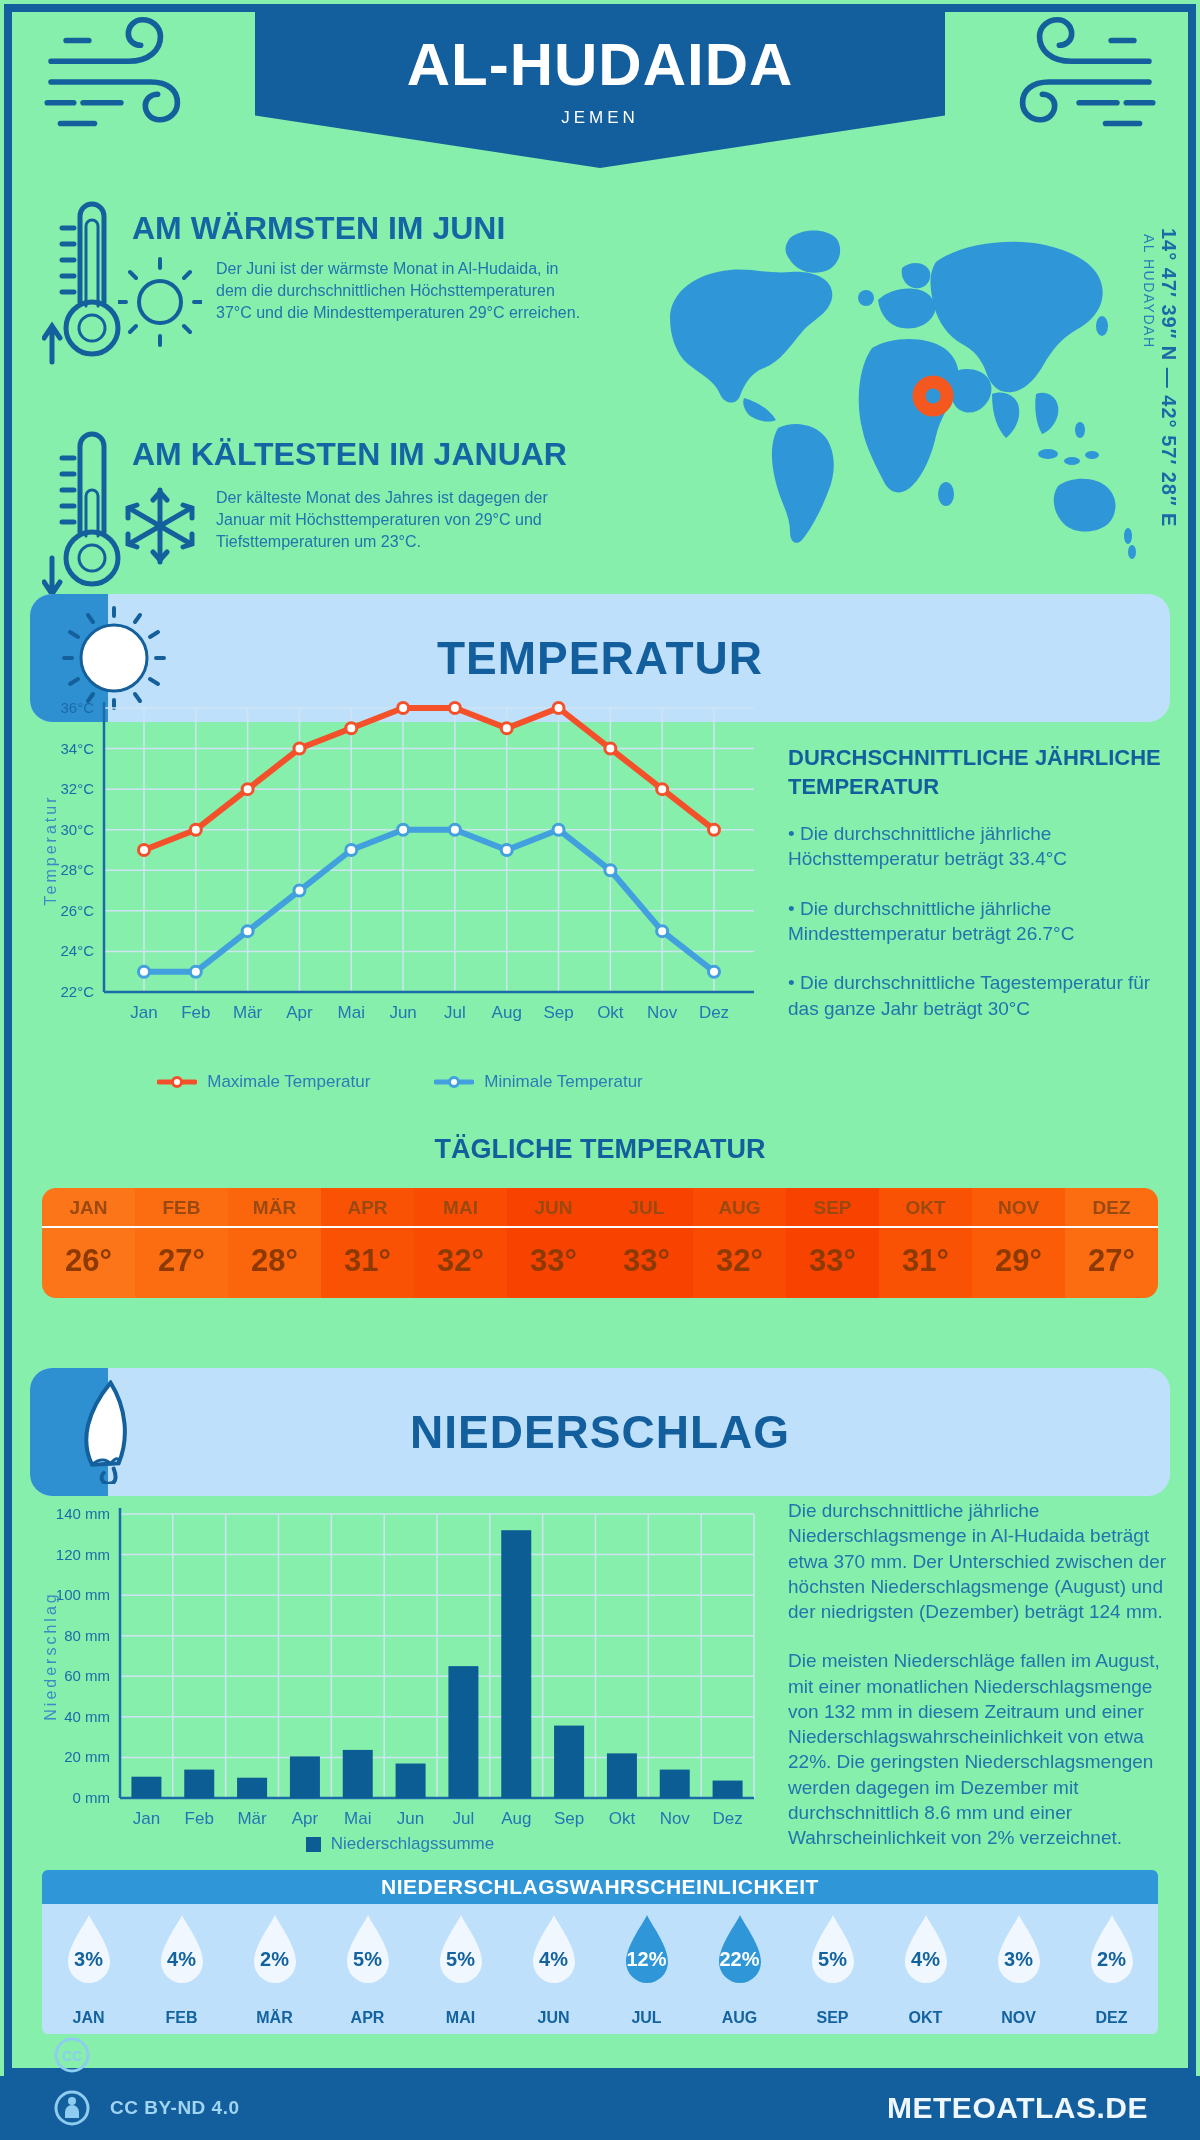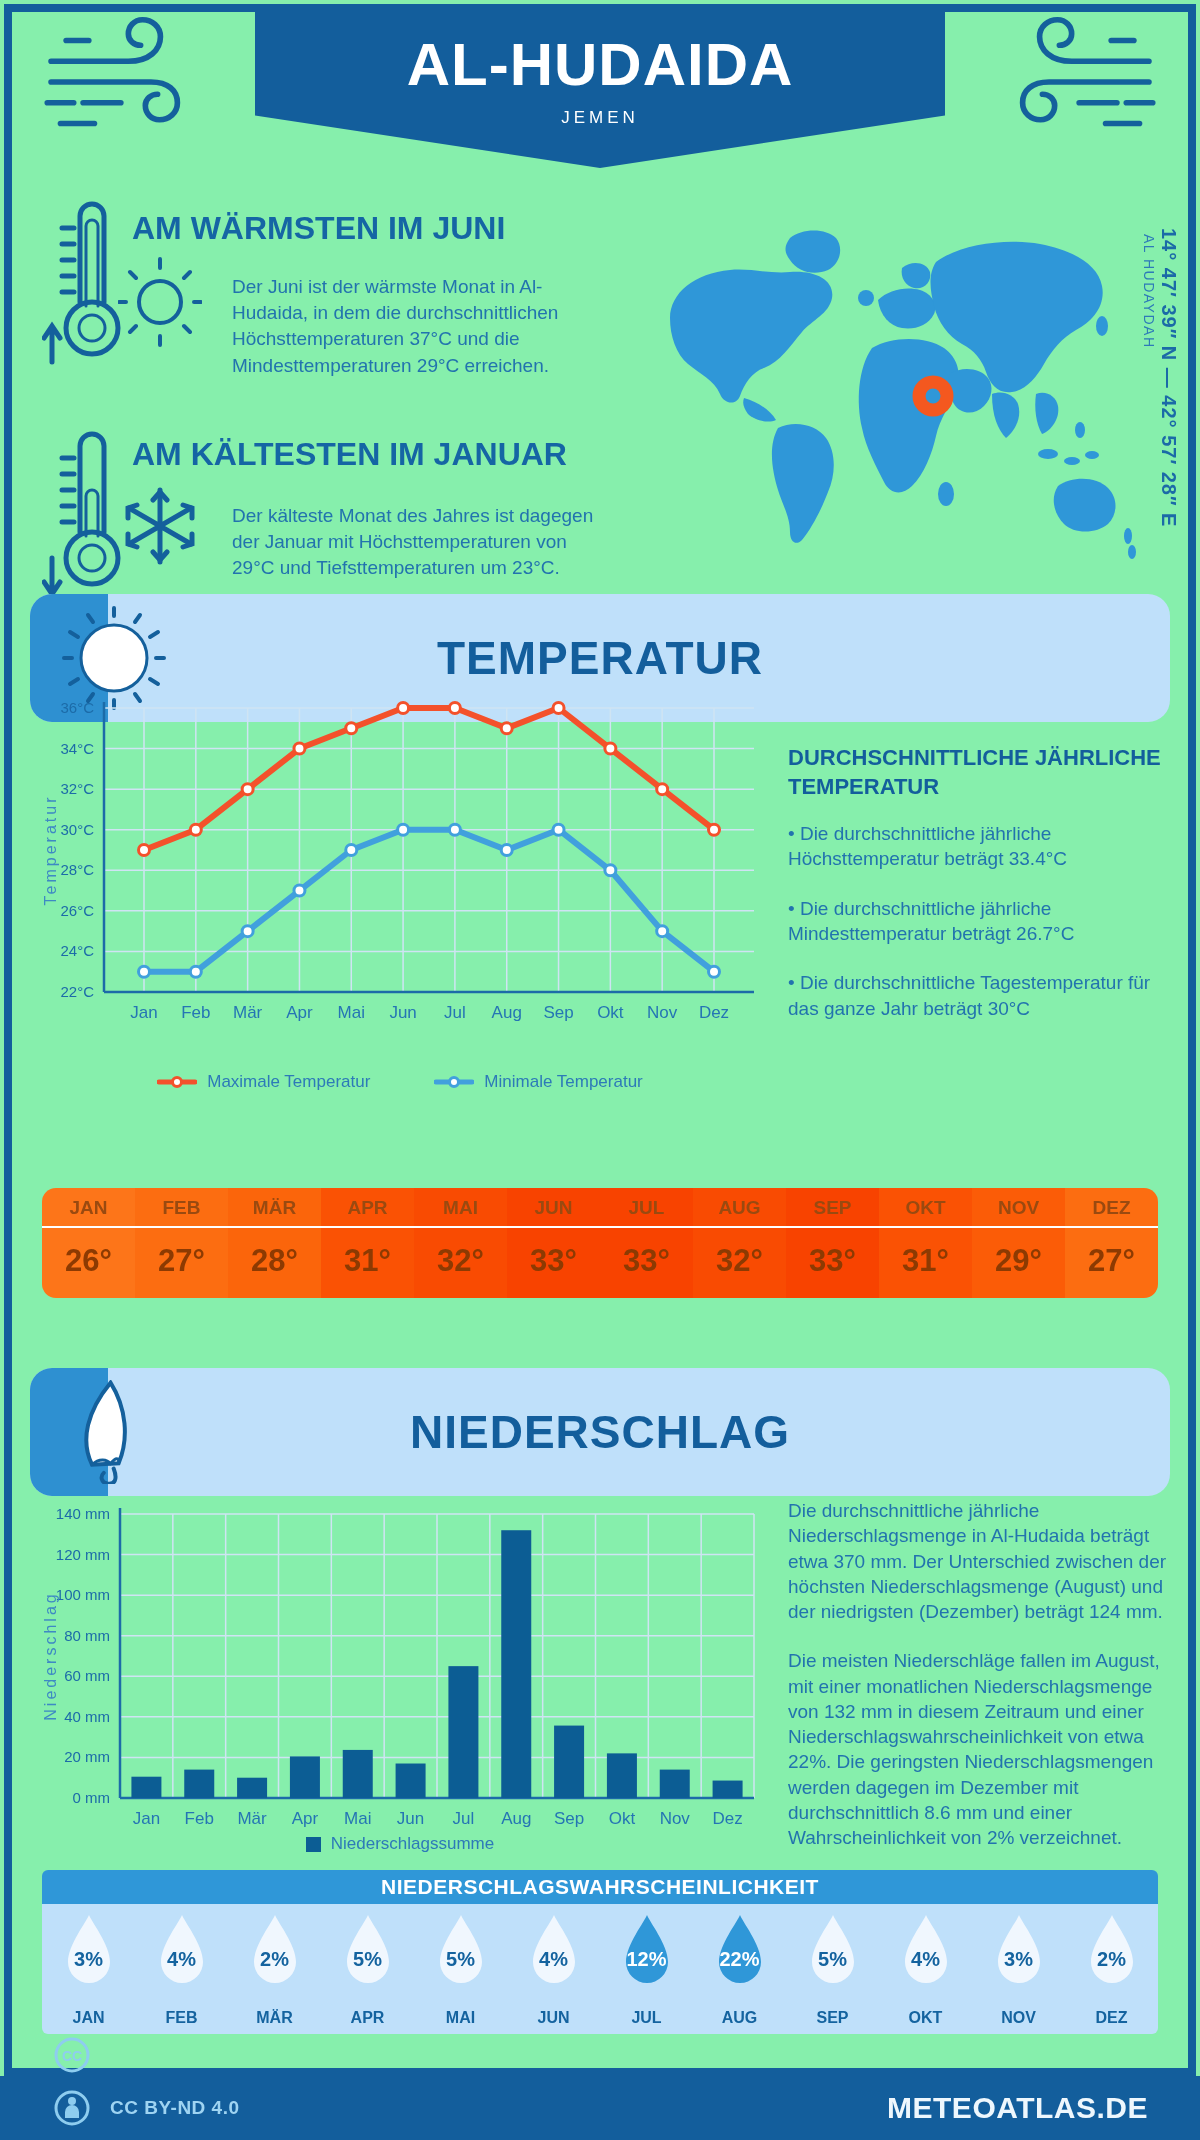--- a/index.html
+++ b/index.html
@@ -14,22 +14,22 @@
     background:#135e9c;color:#fff;text-align:center;
     clip-path:polygon(0 0,100% 0,100% 68%,50% 100%,0 68%);}
   .hdr-title{margin:0;padding-top:26px;font-size:60px;font-weight:bold;letter-spacing:1px;}
   .hdr-sub{margin-top:9px;font-size:17px;letter-spacing:4px;}
   .wind{position:absolute;top:16px;width:168px;height:132px;}
   .wind.left{left:34px;}
   .wind.right{right:34px;transform:scaleX(-1);}
 
   
   .sec-title{position:absolute;left:128px;font-size:32px;font-weight:bold;color:#1565a4;margin:4px;}
-  .intro-text{position:absolute;left:216px;width:376px;font-size:19px;line-height:1.38;
-    color:#2273ae;margin:16px;}
+  .intro-text{position:absolute;left:216px;width:376px;font-size:16px;line-height:1.38;
+    color:#2273ae;margin:0;}
   .icon-abs{position:absolute;}
 
   
   .map-svg{position:absolute;left:640px;top:198px;width:500px;height:380px;}
   .map-labels{position:absolute;right:20px;top:228px;height:330px;
     writing-mode:vertical-rl;display:flex;flex-direction:column;}
   .map-coords{font-size:20px;font-weight:bold;color:#1b6aa7;letter-spacing:1px;}
   .map-city{font-size:14px;color:#2d7ab8;letter-spacing:1.5px;margin-top:6px;}
 
   
@@ -276,20 +276,21 @@
       </div>
     </div>
 
   <aside class="aside" style="top:744px">
     <h3>DURCHSCHNITTLICHE JÄHRLICHE TEMPERATUR</h3>
     <p>• Die durchschnittliche jährliche Höchsttemperatur beträgt 33.4°C</p>
     <p>• Die durchschnittliche jährliche Mindesttemperatur beträgt 26.7°C</p>
     <p>• Die durchschnittliche Tagestemperatur für das ganze Jahr beträgt 30°C</p>
   </aside>
 
+  <h3 class="daily-title">TÄGLICHE TEMPERATUR</h3>
   <div id="daily-table" class="daily-table">
       <div class="dt-cell" style="background: rgb(253, 117, 25);">
         <div class="dt-m">JAN</div>
         <div class="dt-v">26°</div>
       </div>
       <div class="dt-cell" style="background: rgb(252, 109, 17);">
         <div class="dt-m">FEB</div>
         <div class="dt-v">27°</div>
       </div>
       <div class="dt-cell" style="background: rgb(251, 101, 11);">

